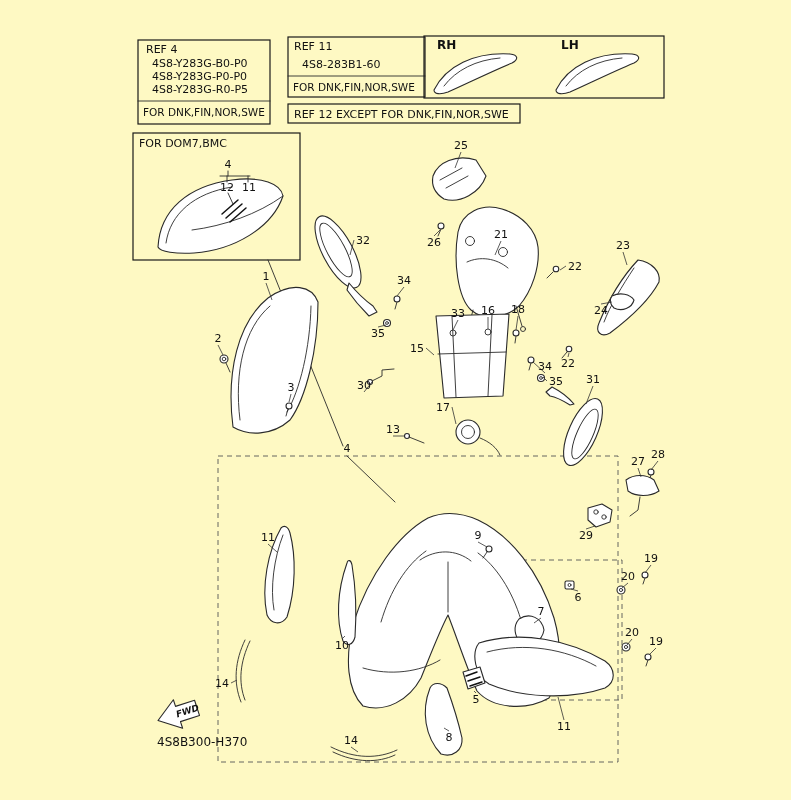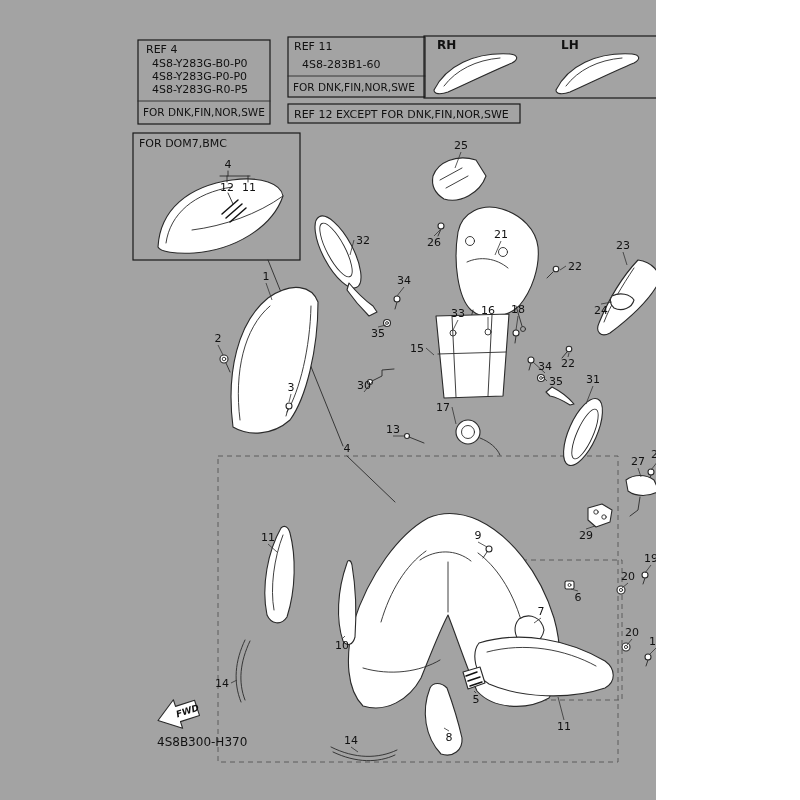--- a/index.html
+++ b/index.html
@@ -1,16 +1,16 @@
 <!DOCTYPE html>
 <html><head>
 <meta charset="utf-8">
 <style>
   html,body{margin:0;padding:0;background:#ffffff;}
-  #page{position:relative;width:656px;height:800px;background:#a3a3a3;overflow:hidden;}
+  #page{position:relative;width:791px;height:800px;background:#fef9c3;overflow:hidden;}
   svg{display:block;}
   .box{fill:none;stroke:#1a1a1a;stroke-width:1.2;}
   .ln{fill:none;stroke:#2a2a2a;stroke-width:0.9;stroke-linecap:round;stroke-linejoin:round;}
   .lnb{fill:none;stroke:#111;stroke-width:1.5;stroke-linecap:round;}
   .part{fill:#ffffff;stroke:#2a2a2a;stroke-width:1.1;stroke-linejoin:round;}
   .dash{fill:none;stroke:#555;stroke-width:0.9;stroke-dasharray:5 4;}
   .t11{font:11px "DejaVu Sans","Liberation Sans",sans-serif;fill:#111;}
   .t10{font:10.5px "DejaVu Sans","Liberation Sans",sans-serif;fill:#111;}
   .t12{font:600 12px "DejaVu Sans","Liberation Sans",sans-serif;fill:#111;}
   .code{font:12px "DejaVu Sans","Liberation Sans",sans-serif;fill:#111;}

